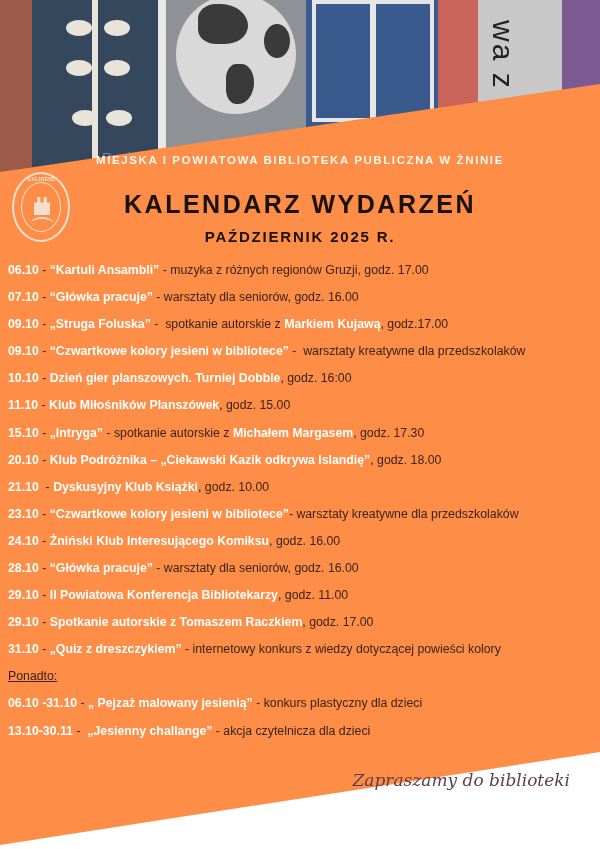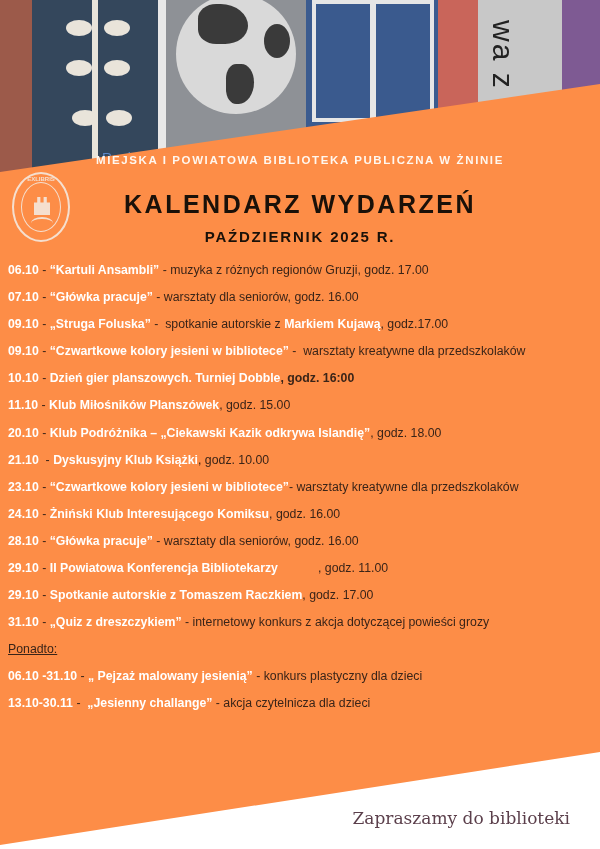--- a/index.html
+++ b/index.html
@@ -36,21 +36,21 @@
 
   .inst { position:absolute; left:0; width:600px; top:154px; text-align:center; color:#fff7ef; font-size:11.5px; font-weight:bold; letter-spacing:1.6px; }
   .title { position:absolute; left:0; width:600px; top:190px; text-align:center; color:#1a1109; font-size:25px; font-weight:bold; letter-spacing:2.5px; }
   .subtitle { position:absolute; left:0; width:600px; top:228px; text-align:center; color:#1a1109; font-size:15px; font-weight:bold; letter-spacing:1.8px; }
 
   .events { position:absolute; left:8px; top:262px; width:590px; }
   .row { height:27.1px; font-size:12.3px; color:#3a2418; white-space:nowrap; line-height:16px; }
   .b { color:#ffffff; font-weight:bold; }
   .ponadto { font-size:12.3px; color:#3a2418; text-decoration:underline; height:27px; line-height:16px; }
 
-  .invite { position:absolute; right:30px; top:808px; font-family:"DejaVu Serif", serif; font-size:17px; color:#5b3f4b; }
+  .invite { position:absolute; right:30px; top:770px; font-family:"DejaVu Serif", serif; font-style:italic; font-size:17px; color:#5b3f4b; }
 </style>
 </head>
 <body>
 
 <div class="photo">
   <div class="book b1"></div>
   <div class="book b2">
     <div class="stem" style="left:60px"></div>
     <div class="leaf" style="left:34px;top:20px"></div>
     <div class="leaf" style="left:72px;top:20px"></div>
@@ -89,28 +89,29 @@
 
 <div class="inst">MIEJSKA I POWIATOWA BIBLIOTEKA PUBLICZNA W ŻNINIE</div>
 <div class="title">KALENDARZ WYDARZEŃ</div>
 <div class="subtitle">PAŹDZIERNIK 2025 R.</div>
 
 <div class="events" id="events">
     <div class="row"><span class="b">06.10</span><span style="white-space: pre;"> - </span><span class="b" style="white-space: pre;">“Kartuli Ansambli”</span><span style="white-space: pre; text-align: center;"> - muzyka z różnych regionów Gruzji, godz. 17.00</span></div>
     <div class="row"><span class="b">07.10</span><span style="white-space: pre;"> - </span><span class="b" style="white-space: pre;">“Główka pracuje”</span><span style="white-space: pre;"> - warsztaty dla seniorów, godz. 16.00</span></div>
     <div class="row"><span class="b">09.10</span><span style="white-space: pre;"> - </span><span class="b" style="white-space: pre;">„Struga Foluska”</span><span style="white-space: pre;"> -  spotkanie autorskie z </span><span class="b" style="white-space: pre;">Markiem Kujawą</span><span style="white-space: pre;">, godz.17.00</span></div>
     <div class="row"><span class="b">09.10</span><span style="white-space: pre;"> - </span><span class="b" style="white-space: pre;">“Czwartkowe kolory jesieni w bibliotece”</span><span style="white-space: pre;"> -  warsztaty kreatywne dla przedszkolaków</span></div>
-    <div class="row"><span class="b">10.10</span><span style="white-space: pre;"> - </span><span class="b" style="white-space: pre;">Dzień gier planszowych. Turniej Dobble</span><span style="white-space: pre; font-weight: bold;">, godz. 16:00</span></div>
+    <div class="row"><span class="b">10.10</span><span style="white-space: pre;"> - </span><span class="b" style="white-space: pre;">Dzień gier planszowych. Turniej Dobble</span><span style="white-space: pre;">, godz. 16:00</span></div>
     <div class="row"><span class="b">11.10</span><span style="white-space: pre;"> - </span><span class="b" style="white-space: pre;">Klub Miłośników Planszówek</span><span style="white-space: pre;">, godz. 15.00</span></div>
+    <div class="row"><span class="b">15.10</span><span style="white-space: pre;"> - </span><span class="b" style="white-space: pre;">„Intryga”</span><span style="white-space: pre;"> - spotkanie autorskie z </span><span class="b" style="white-space: pre;">Michałem Margasem</span><span style="white-space: pre;">, godz. 17.30</span></div>
     <div class="row"><span class="b">20.10</span><span style="white-space: pre;"> - </span><span class="b" style="white-space: pre; margin-top: 16px;">Klub Podróżnika – „Ciekawski Kazik odkrywa Islandię”</span><span style="white-space: pre;">, godz. 18.00</span></div>
     <div class="row"><span class="b">21.10</span><span style="white-space: pre;">  - </span><span class="b" style="white-space: pre;">Dyskusyjny Klub Książki</span><span style="white-space: pre; text-align: right;">, godz. 10.00</span></div>
     <div class="row"><span class="b">23.10</span><span style="white-space: pre;"> - </span><span class="b" style="white-space: pre;">“Czwartkowe kolory jesieni w bibliotece”</span><span style="white-space: pre;">- warsztaty kreatywne dla przedszkolaków</span></div>
     <div class="row"><span class="b">24.10</span><span style="white-space: pre;"> - </span><span class="b" style="white-space: pre;">Żniński Klub Interesującego Komiksu</span><span style="white-space: pre;">, godz. 16.00</span></div>
     <div class="row"><span class="b">28.10</span><span style="white-space: pre;"> - </span><span class="b" style="white-space: pre;">“Główka pracuje”</span><span style="white-space: pre;"> - warsztaty dla seniorów, godz. 16.00</span></div>
-    <div class="row"><span class="b">29.10</span><span style="white-space: pre;"> - </span><span class="b" style="white-space: pre;">II Powiatowa Konferencja Bibliotekarzy</span><span style="white-space: pre; margin-left: 40px;">, godz. 11.00</span></div>
+    <div class="row"><span class="b">29.10</span><span style="white-space: pre;"> - </span><span class="b" style="white-space: pre;">II Powiatowa Konferencja Bibliotekarzy</span><span style="white-space: pre;">, godz. 11.00</span></div>
     <div class="row"><span class="b">29.10</span><span style="white-space: pre;"> - </span><span class="b" style="white-space: pre;">Spotkanie autorskie z Tomaszem Raczkiem</span><span style="white-space: pre;">, godz. 17.00</span></div>
-    <div class="row"><span class="b">31.10</span><span style="white-space: pre;"> - </span><span class="b" style="white-space: pre;">„Quiz z dreszczykiem”</span><span style="white-space: pre;"> - internetowy konkurs z akcja dotyczącej powieści grozy</span></div>
+    <div class="row"><span class="b">31.10</span><span style="white-space: pre;"> - </span><span class="b" style="white-space: pre;">„Quiz z dreszczykiem”</span><span style="white-space: pre;"> - internetowy konkurs z wiedzy dotyczącej powieści kolory</span></div>
     <div class="ponadto">Ponadto:</div>
     <div class="row"><span class="b">06.10 -31.10</span><span style="white-space: pre;"> - </span><span class="b" style="white-space: pre;">„ Pejzaż malowany jesienią”</span><span style="white-space: pre;"> - konkurs plastyczny dla dzieci</span></div>
     <div class="row"><span class="b">13.10-30.11</span><span style="white-space: pre;"> -  </span><span class="b" style="white-space: pre;">„Jesienny challange”</span><span style="white-space: pre;"> - akcja czytelnicza dla dzieci</span></div>
   </div>
 
 <div class="invite">Zapraszamy do biblioteki</div>
 
 </body></html>

